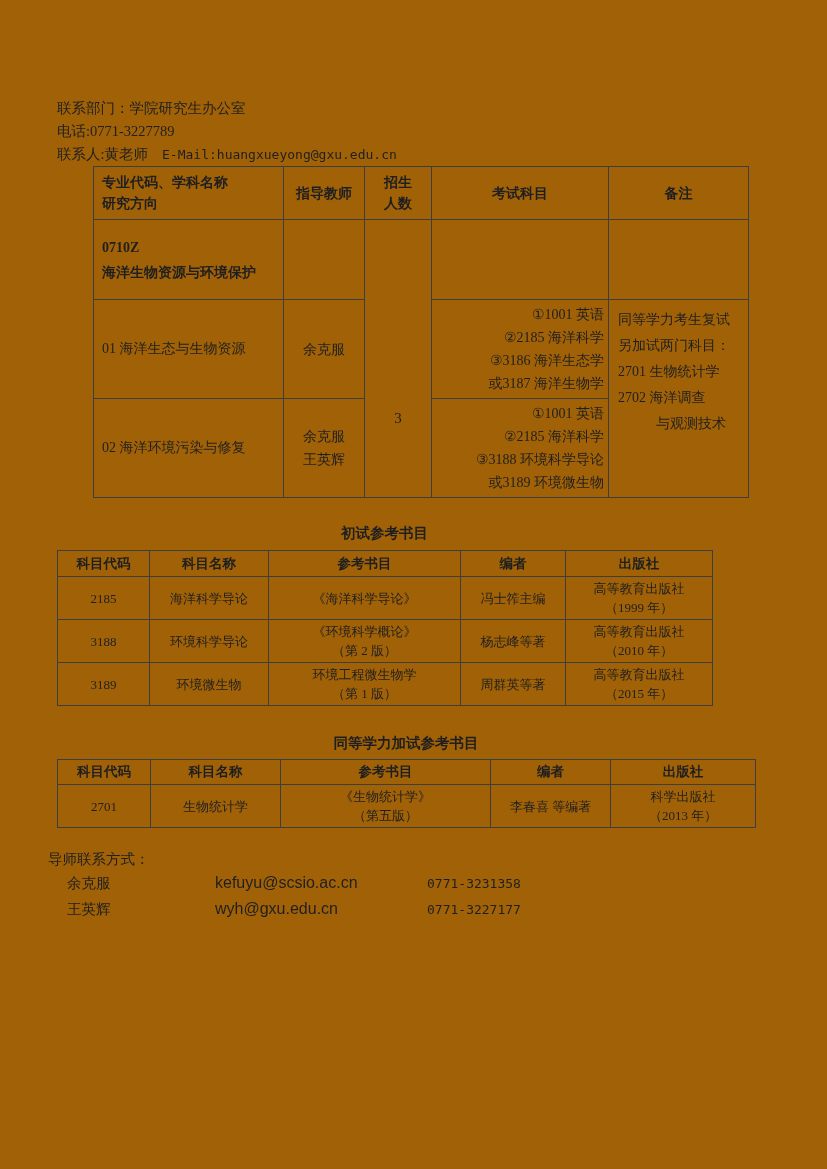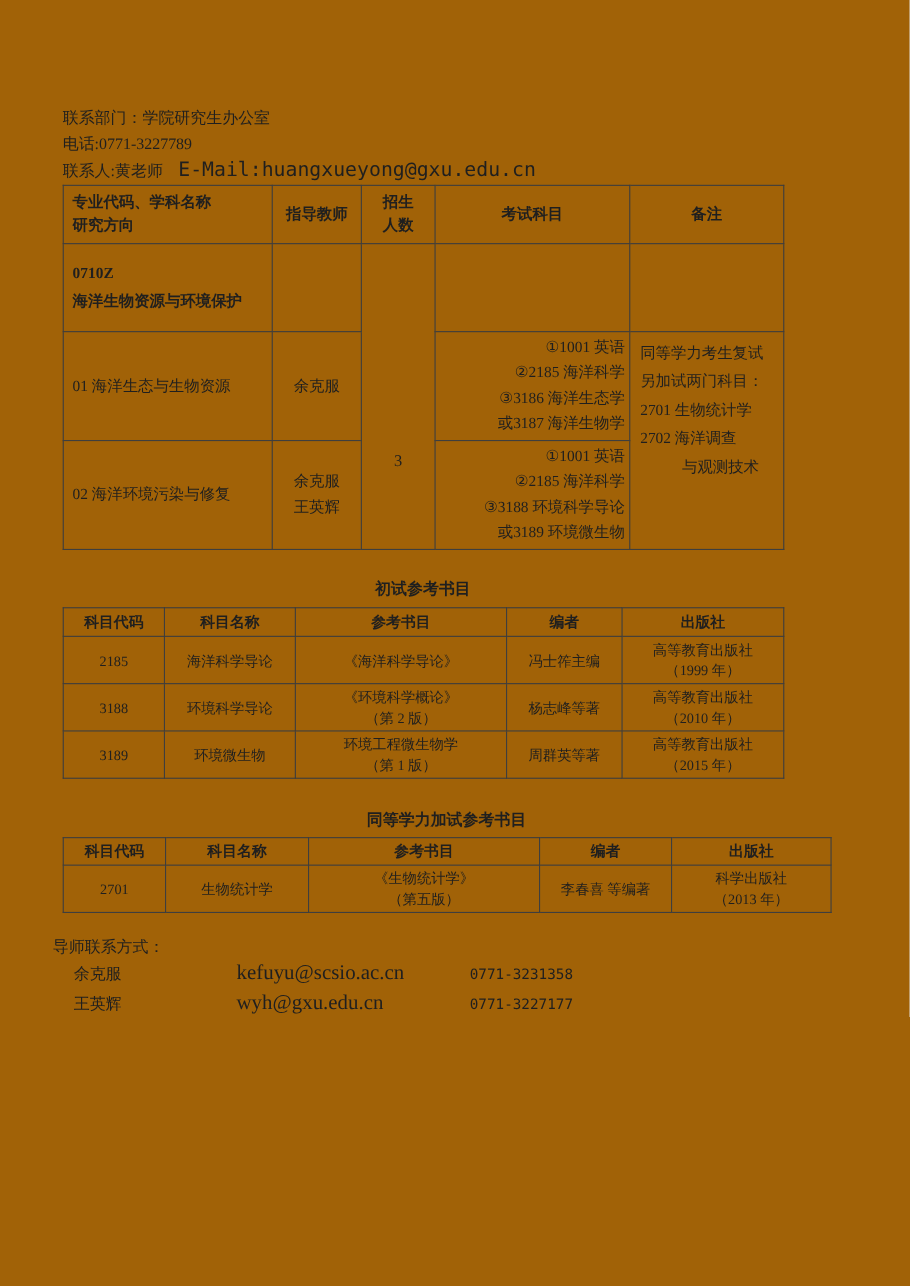--- a/index.html
+++ b/index.html
@@ -10,27 +10,27 @@
     color: #1f1f1f;
     padding: 97px 0 0 57px;
     margin: 0 auto;
     overflow: hidden;
   }
   
   .contact-block { font-size: 14.5px; line-height: 23px; }
   .contact-block .email-part {
     margin-left: 14px;
     font-family: "DejaVu Sans Mono", "Liberation Mono", monospace;
-    font-size: 18px;
+    font-size: 13px;
   }
   
   table { border-collapse: collapse; table-layout: fixed; }
   td, th { border: 1px solid #3e3e3e; padding: 2px 4px; overflow: hidden; }
   
-  .t1 { width: 655px; font-size: 14px; }
+  .t1 { width: 655px; font-size: 14px; margin-left: 36px; }
   .t1 th { font-weight: bold; font-size: 14px; line-height: 21px; }
   .t1 .th-major { text-align: left; padding-left: 8px; }
   .t1 tr.hdr { height: 53px; }
   .t1 tr.row-a { height: 80px; }
   .t1 tr.row-b { height: 92px; }
   .t1 tr.row-c { height: 81px; }
   .t1 .program-cell { text-align: left; padding-left: 8px; font-weight: bold; line-height: 25px; vertical-align: middle; }
   .t1 .direction-cell { text-align: left; padding-left: 8px; vertical-align: middle; }
   .t1 .advisor-cell { text-align: center; vertical-align: middle; line-height: 23px; }
   .t1 .quota-cell { text-align: center; vertical-align: bottom; padding-bottom: 70px; font-size: 15px; }
@@ -52,21 +52,21 @@
   .t2 tr.row { height: 43px; }
   .t3 tr.hdr { height: 25px; }
   .t3 tr.row { height: 42px; }
   .books td { vertical-align: middle; line-height: 19px; }
   .books .cell-line { line-height: 19px; }
   
   .advisor-contacts { margin-top: 20px; font-size: 14.5px; }
   .ac-title { font-weight: normal; margin-left: -9px; line-height: 22px; }
   .ac-row { line-height: 25px; }
   .ac-name { display: inline-block; width: 158px; padding-left: 10px; }
-  .ac-email { display: inline-block; width: 212px; font-family: Liberation Serif, serif; font-size: 19px; }
+  .ac-email { display: inline-block; width: 212px; font-family: Liberation Sans, sans-serif; font-size: 16px; }
   .ac-phone { display: inline-block; font-family: "DejaVu Sans Mono", "Liberation Mono", monospace; font-size: 13px; }
 </style>
 </head>
 <body>
 
 <div class="page">
 
   <div class="contact-block">
     <div>联系部门：学院研究生办公室</div>
     <div>电话:0771-3227789</div>

